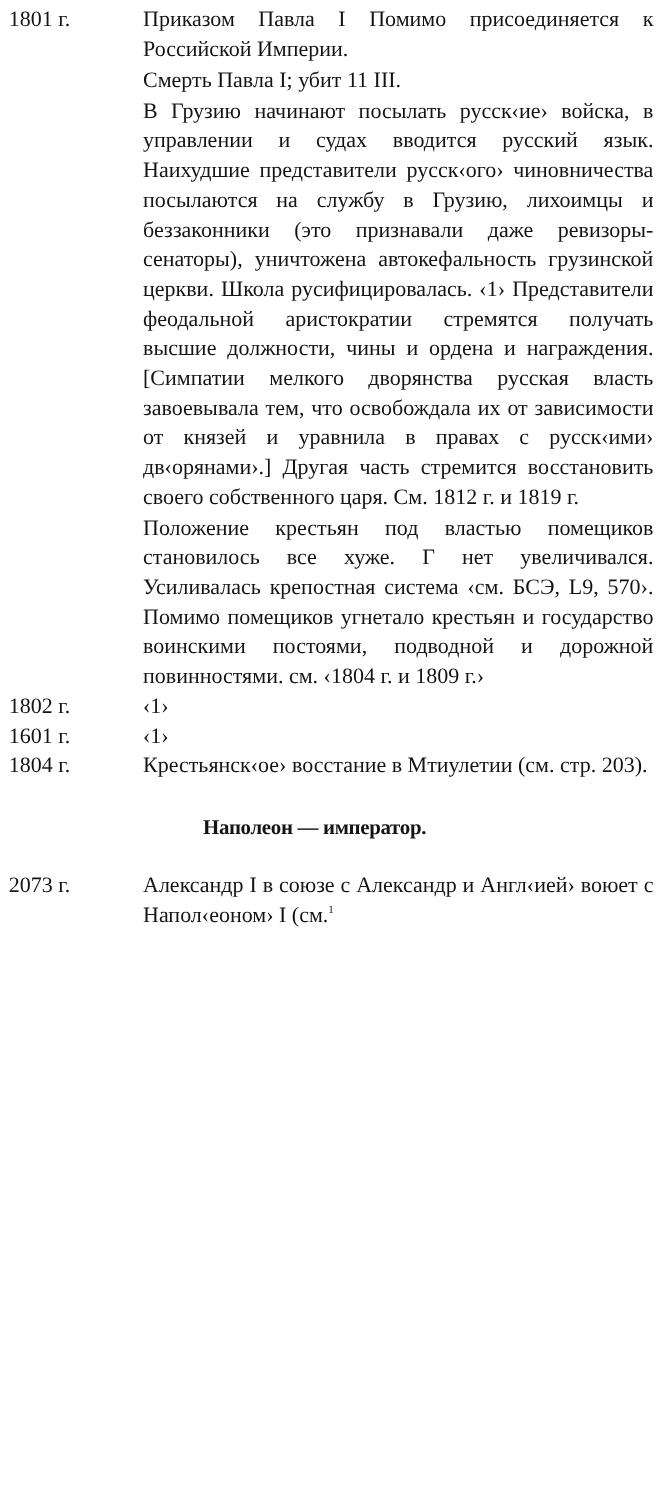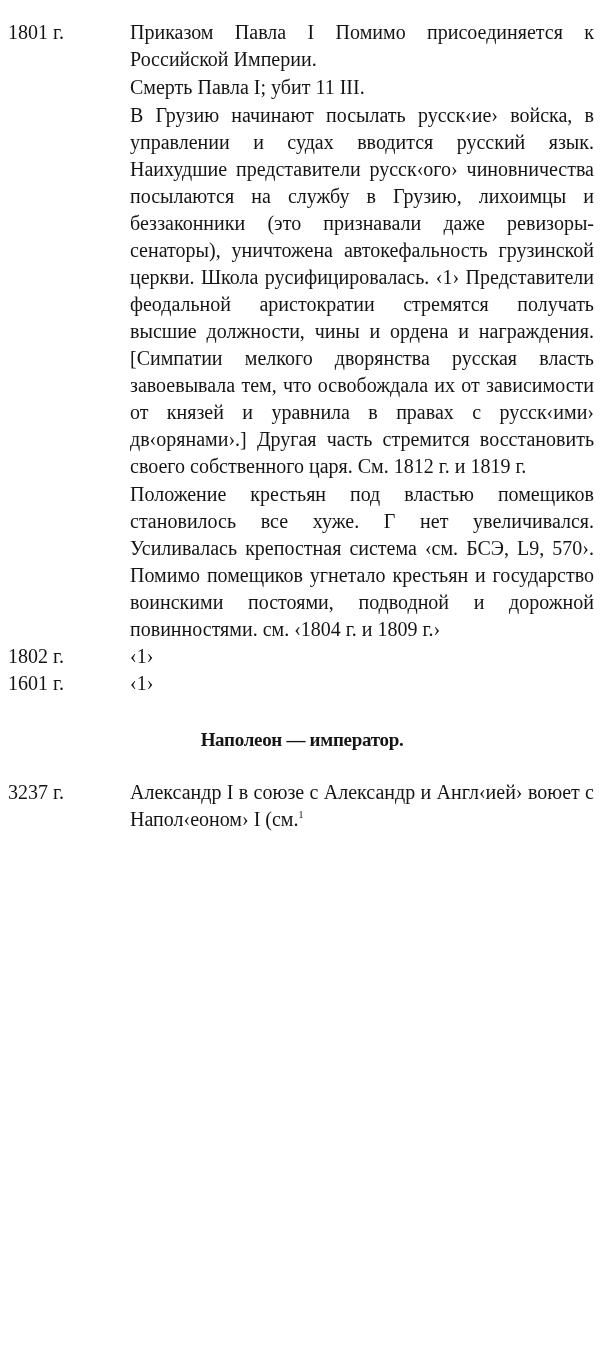--- a/index.html
+++ b/index.html
@@ -4,30 +4,30 @@
 <style>
   html, body { margin: 0; padding: 0; background: #ffffff; }
   body {
     width: 600px; height: 1368px; overflow: hidden;
     font-family: "Liberation Serif", "DejaVu Serif", serif;
     color: #141414;
     font-size: 20px;
     line-height: 27px;
     position: relative;
   }
-  .page { position: absolute; left: 0; top: 19px; width: 506px; }
+  .page { position: absolute; left: 0; top: 5px; width: 506px; }
   .entry { display: flex; }
   .year { width: 130px; padding-left: 8px; box-sizing: border-box; flex: none; white-space: nowrap; }
   .body { width: 464px; flex: none; }
   .para { text-align: justify; text-align-last: left; hyphens: manual; margin: 0; }
   .para + .para { margin-top: 1px; }
   .heading {
     text-align: center; font-weight: bold; font-size: 19px;
     letter-spacing: -0.3px;
-    margin: 29px 0 26px 0; padding-left: 16px;
+    margin: 29px 0 26px 0; padding-left: 0;
     width: 572px;
   }
   sup { font-size: 10px; line-height: 0; vertical-align: 8px; }
 </style>
 </head>
 <body>
 
 <div class="page">
 
   <div class="entry">
@@ -47,24 +47,30 @@
     </div>
   </div>
 
   <div class="entry">
     <div class="year">1601 г.</div>
     <div class="body">
       <p class="para">‹1›</p>
     </div>
   </div>
 
+  <div class="entry">
+    <div class="year">1804 г.</div>
+    <div class="body">
+      <p class="para">Крестьянск‹ое› восстание в Мтиулетии (см. стр. 203).</p>
+    </div>
+  </div>
 
   <div class="heading">Наполеон — император.</div>
 
   <div class="entry">
-    <div class="year">3237 г.</div>
+    <div class="year">2073 г.</div>
     <div class="body">
       <p class="para"><span>Александр I в союзе с Александр и Англ‹ией› воюет с Напол‹еоном› I (см.</span><sup>1</sup></p>
     </div>
   </div>
 
 
 </div>
 
 </body></html>

